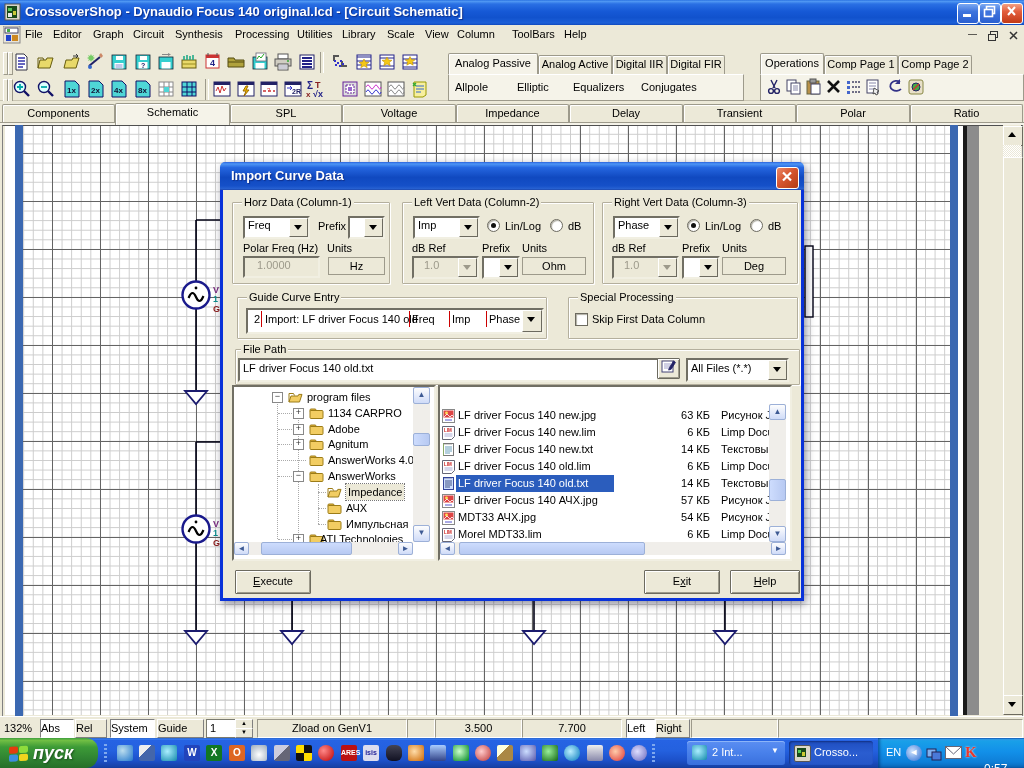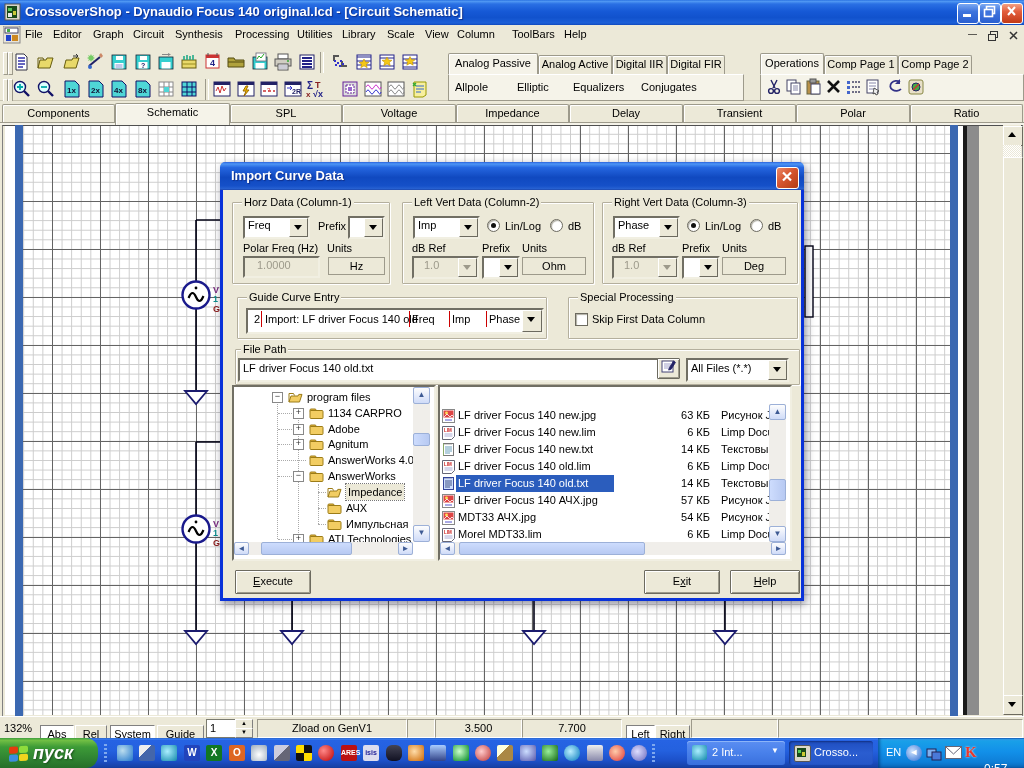--- a/index.html
+++ b/index.html
@@ -40,22 +40,22 @@
   linear-gradient(to bottom,#646464 1px,transparent 1px),
   linear-gradient(to right,#cccccc 1px,transparent 1px),
   linear-gradient(to bottom,#cccccc 1px,transparent 1px);
  background-size:48px 48px,48px 48px,9.6px 9.6px,9.6px 9.6px;
  background-position:29px 27px,29px 27px,0.2px 7.8px,0.2px 7.8px;}
 .bluebar{position:absolute;top:0;width:8px;height:591px;background:#3b68b1;}
 #vscroll{left:1003px;top:0px;width:18px;height:591px;background:#ece9d8;}
 
 #statusbar{left:0;top:716px;width:1024px;height:22px;background:#ece9d8;border-top:1px solid #fff;}
 .spanel{position:absolute;top:2px;height:17px;border:1px solid;border-color:#9d9a8b #fff #fff #9d9a8b;line-height:16px;}
-.sbtn{position:absolute;top:8px;height:17px;border:1px solid;border-color:#fff #808080 #808080 #fff;
-  background:#ece9d8;text-align:center;line-height:16px;}
+.sbtn{position:absolute;top:2px;height:17px;border:1px solid;border-color:#fff #808080 #808080 #fff;
+  background:#ece9d8;line-height:16px;}
 .sbtn.on{background:#fff;border-color:#808080 #fff #fff #808080;}
 
 #taskbar{left:0;top:738px;width:1024px;height:30px;
  background:linear-gradient(180deg,#1e52b7 0%,#3a80f2 3%,#2663e3 8%,#2461df 42%,#1c50c9 75%,#1741a5 97%,#133a98 100%);}
 #startbtn{position:absolute;left:0;top:0;width:98px;height:30px;border-radius:0 12px 12px 0;
  background:linear-gradient(180deg,#3e9e3e 0%,#71bf44 8%,#3d9b37 30%,#2f8231 70%,#256f28 100%);
  box-shadow:1px 0 4px #0a3a0a inset -2px -3px 6px rgba(0,40,0,.4);}
 #startbtn .stxt{position:absolute;left:33px;top:5px;color:#fff;font-weight:bold;font-style:italic;font-size:18px;text-shadow:1px 1px 2px #1c4f1c;}
 .qicon{position:absolute;top:7px;width:16px;height:16px;border-radius:2px;}
 .taskbtn{position:absolute;top:3px;height:24px;border-radius:3px;color:#fff;font-size:11px;}
@@ -684,21 +684,21 @@
             <rect x="1" y="3.5" width="13" height="8" rx="1" fill="#f2cd62" stroke="#9c7c18"></rect>
           </svg>
         <span style="position:absolute;left:112px">Импульсная</span>
       </div>
       <div class="trow" style="left:0;top:144px">
         <span class="exp" style="left:59px;top:3px">+</span>
         <svg style="position:absolute;left:75px;top:2px" width="15" height="12">
             <rect x="1" y="2" width="6" height="3" rx="1" fill="#e8b93e" stroke="#9c7c18"></rect>
             <rect x="1" y="3.5" width="13" height="8" rx="1" fill="#f2cd62" stroke="#9c7c18"></rect>
           </svg>
-        <span style="position:absolute;left:94px">ATI Technologies</span>
+        <span style="position:absolute;left:86px">ATI Technologies</span>
       </div>
 
       <div class="strk" style="left:179px;top:0;width:17px;height:155px"></div>
       <div class="sbx" style="left:179px;top:0;width:17px;height:17px">▲</div>
       <div class="sth" style="left:179px;top:46px;width:17px;height:13px;background:linear-gradient(90deg,#cddcfd,#b7c9f2)"></div>
       <div class="sbx" style="left:179px;top:138px;width:17px;height:17px">▼</div>
 
       <div class="strk" style="left:0;top:155px;width:179px;height:13px"></div>
       <div class="sbx" style="left:0;top:155px;width:15px;height:13px;line-height:11px">◄</div>
       <div class="sth" style="left:27px;top:155px;width:91px;height:13px"></div>

